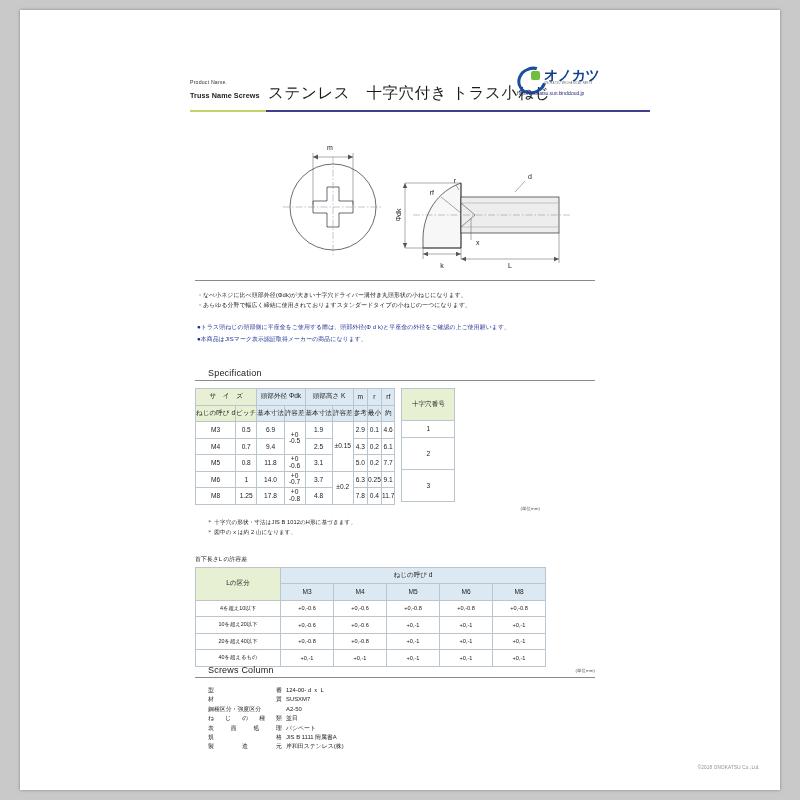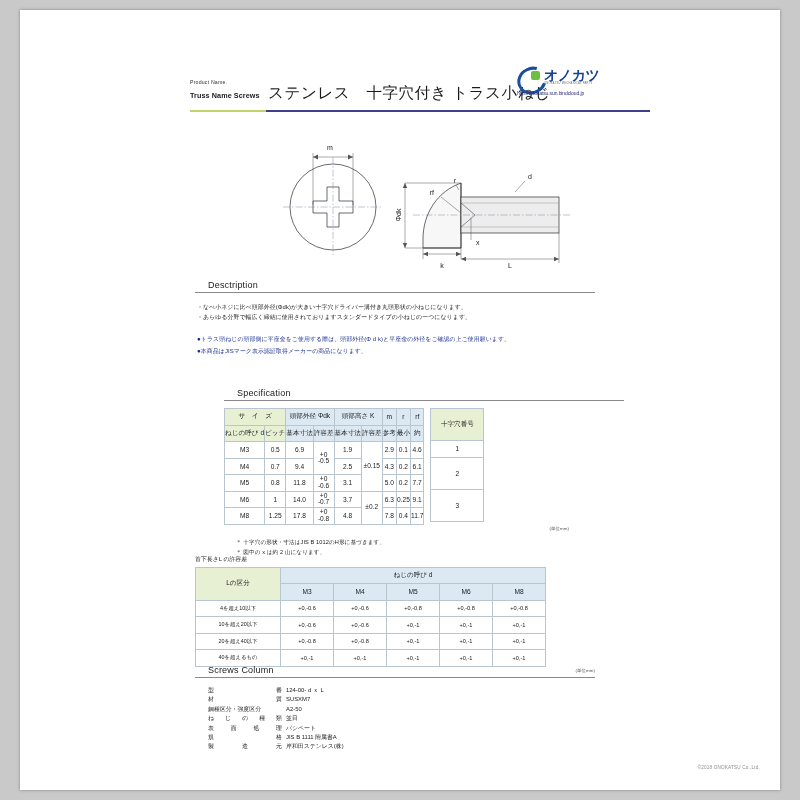--- a/index.html
+++ b/index.html
@@ -215,33 +215,32 @@
         <text x="180" y="48" text-anchor="middle">r</text>
         <text x="253" y="44">d</text>
         <text x="201" y="110">x</text>
         <text x="167" y="133" text-anchor="middle">k</text>
         <text x="235" y="133" text-anchor="middle">L</text>
       </g>
     </svg>
   </div>
 
   <div class="sec" style="left:175px;top:270px;width:400px;">
-    <div class="sec-title">Desctription</div>
     <div class="sec-rule"></div>
     <div style="padding-top:9px;padding-left:2px;">
       <div class="desc-line">・なべ小ネジに比べ頭部外径(Φdk)が大きい十字穴ドライバー溝付き丸頭形状の小ねじになります。</div>
       <div class="desc-line">・あらゆる分野で幅広く締結に使用されておりますスタンダードタイプの小ねじの一つになります。</div>
     </div>
     <div style="padding-top:11px;padding-left:2px;">
       <div class="desc-blue"><span class="bul">●</span><span>トラス頭ねじの頭部側に平座金をご使用する際は、頭部外径(Φ d k)と平座金の外径をご確認の上ご使用願います。</span></div>
       <div class="desc-blue"><span class="bul">●</span><span>本商品はJISマーク表示認証取得メーカーの商品になります。</span></div>
     </div>
   </div>
 
-  <div class="sec" style="left:175px;top:378px;width:400px;margin-left:29px;">
+  <div class="sec" style="left:175px;top:358px;width:400px;">
     <div class="sec-title">Specification</div>
     <div class="sec-rule"></div>
 
     <div style="padding-top:7px;display:flex;align-items:flex-start;">
       <table class="spec">
         <thead>
           <tr>
             <th class="th-green" colspan="2">サ　イ　ズ</th>
             <th class="th-blue" colspan="2">頭部外径 Φdk</th>
             <th class="th-blue" colspan="2">頭部高さ K</th>

